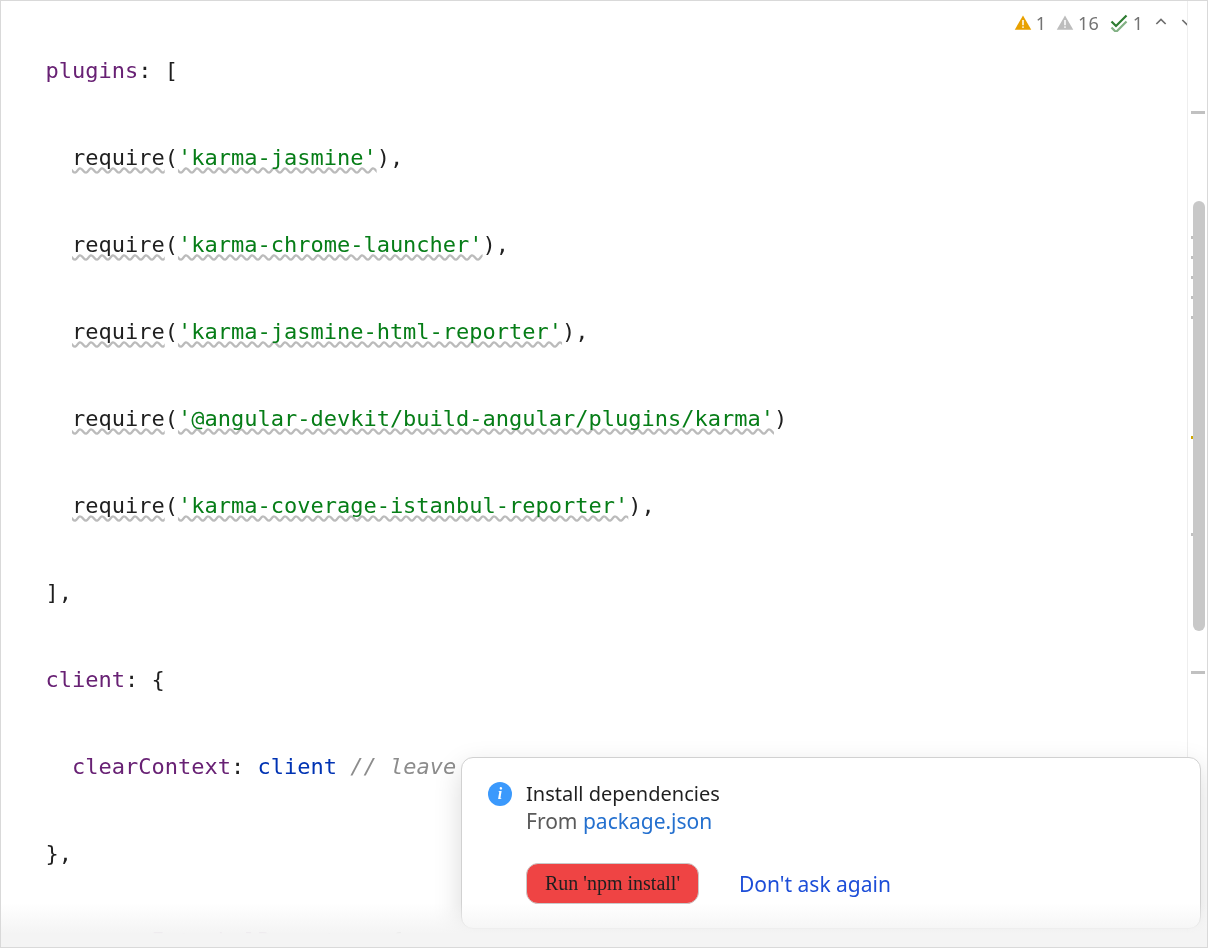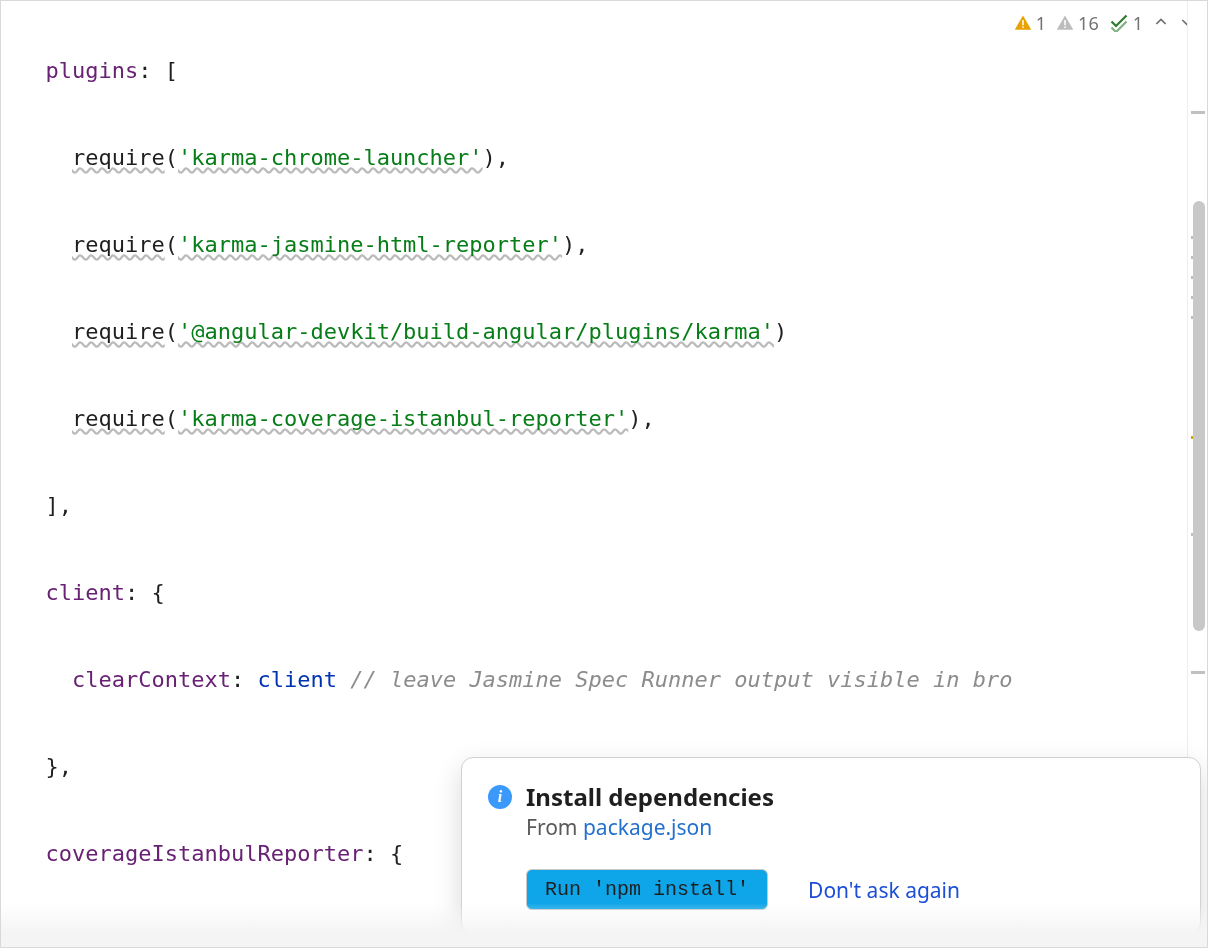--- a/index.html
+++ b/index.html
@@ -73,31 +73,31 @@
     top: 756px;
     width: 740px;
     background: #fff;
     border: 1px solid #d1d1d1;
     border-radius: 12px;
     box-shadow: 0 10px 28px rgba(0,0,0,0.15);
     font-family: -apple-system, system-ui, sans-serif;
     padding: 22px 26px 24px 26px;
   }
   .popup-row1 { display:flex; align-items:center; gap:14px; }
-  .popup h3 { font-size: 24px; font-weight: 700; color:#1f1f1f; }
+  .popup h3 { font-size: 20px; font-weight: 400; color:#1f1f1f; }
   .popup .sub { font-size: 21px; color:#5a5a5a; margin-left: 38px; }
   .popup .sub a { color:#2470cf; text-decoration: none; }
   .popup-actions { display:flex; align-items:center; gap: 40px; margin-top: 28px; margin-left: 38px; }
   .btn {
-    font-family: Liberation Mono, monospace;
+    font-family: Liberation Serif, serif;
     font-size: 20px;
     padding: 8px 18px;
-    background:#0ea5e9;
+    background:#ef4444;
     border:1px solid #c9c9c9;
-    border-radius:6px;
+    border-radius:12px;
     color:#1f1f1f;
     cursor:pointer;
   }
   .linklike { color:#1d4ed8; font-size: 21px; cursor:pointer; }
 
   .info-icon {
     width:24px; height:24px; border-radius:50%;
     background:#3b99fc; color:#fff; font-weight:700;
     display:inline-flex; align-items:center; justify-content:center;
     font-size:16px; font-style: italic; font-family: Georgia, serif;
@@ -110,20 +110,21 @@
     height:44px;
     background: linear-gradient(to bottom, rgba(255,255,255,0), #f4f4f4 70%);
     pointer-events:none;
   }
 </style>
 </head>
 <body>
 
 <div class="editor">
 <span class="line"><span>  </span><span class="kw-prop">plugins</span><span class="punc">: [</span></span>
+<span class="line"><span>    </span><span class="ident wavy-grey">require</span><span class="punc">(</span><span class="str wavy-grey">'karma-jasmine'</span><span class="punc">),</span></span>
 <span class="line"><span>    </span><span class="ident wavy-grey">require</span><span class="punc">(</span><span class="str wavy-grey">'karma-chrome-launcher'</span><span class="punc">),</span></span>
 <span class="line"><span>    </span><span class="ident wavy-grey">require</span><span class="punc">(</span><span class="str wavy-grey">'karma-jasmine-html-reporter'</span><span class="punc">),</span></span>
 <span class="line"><span>    </span><span class="ident wavy-grey">require</span><span class="punc">(</span><span class="str wavy-grey">'@angular-devkit/build-angular/plugins/karma'</span><span class="punc">)</span></span>
 <span class="line"><span>    </span><span class="ident wavy-grey">require</span><span class="punc">(</span><span class="str wavy-grey">'karma-coverage-istanbul-reporter'</span><span class="punc">),</span></span>
 <span class="line"><span class="punc">  ],</span></span>
 <span class="line"><span>  </span><span class="kw-prop">client</span><span class="punc">: {</span></span>
 <span class="line"><span>    </span><span class="kw-prop">clearContext</span><span class="punc">: </span><span class="bool">client</span><span> </span><span class="cmt">// leave Jasmine Spec Runner output visible in bro</span></span>
 <span class="line"><span class="punc">  },</span></span>
 <span class="line"><span>  </span><span class="kw-prop">coverageIstanbulReporter</span><span class="punc">: {</span></span>
 

